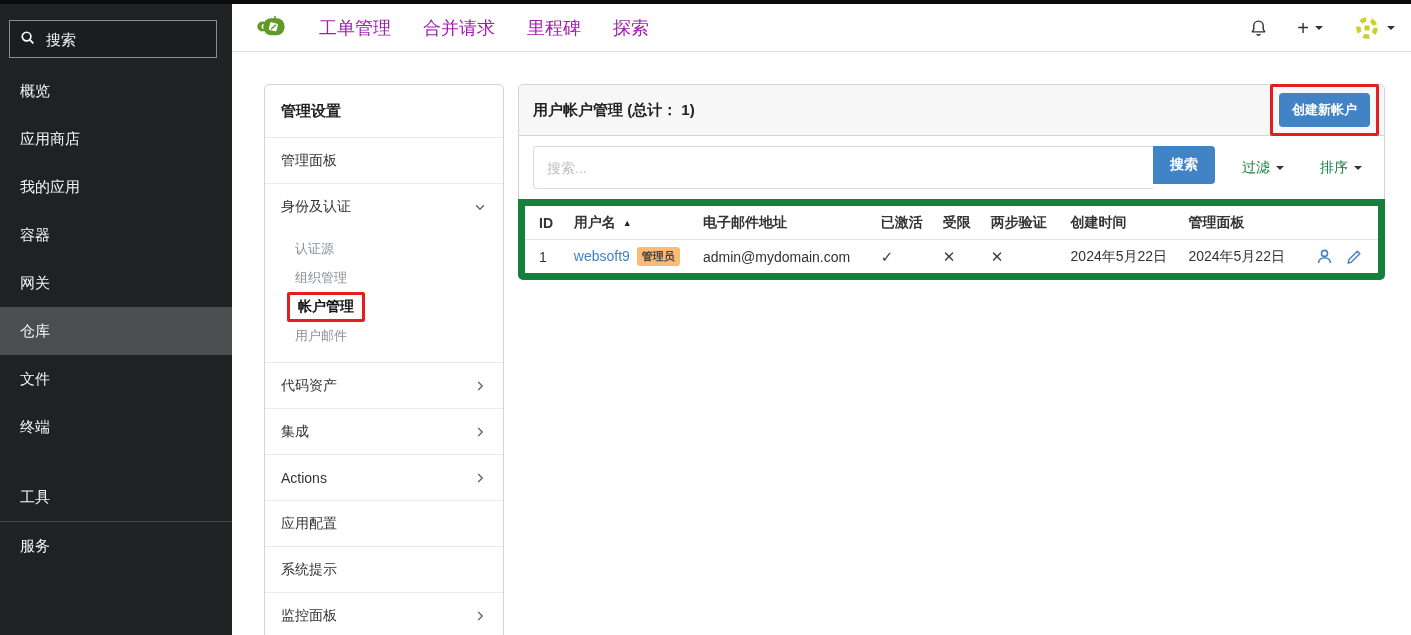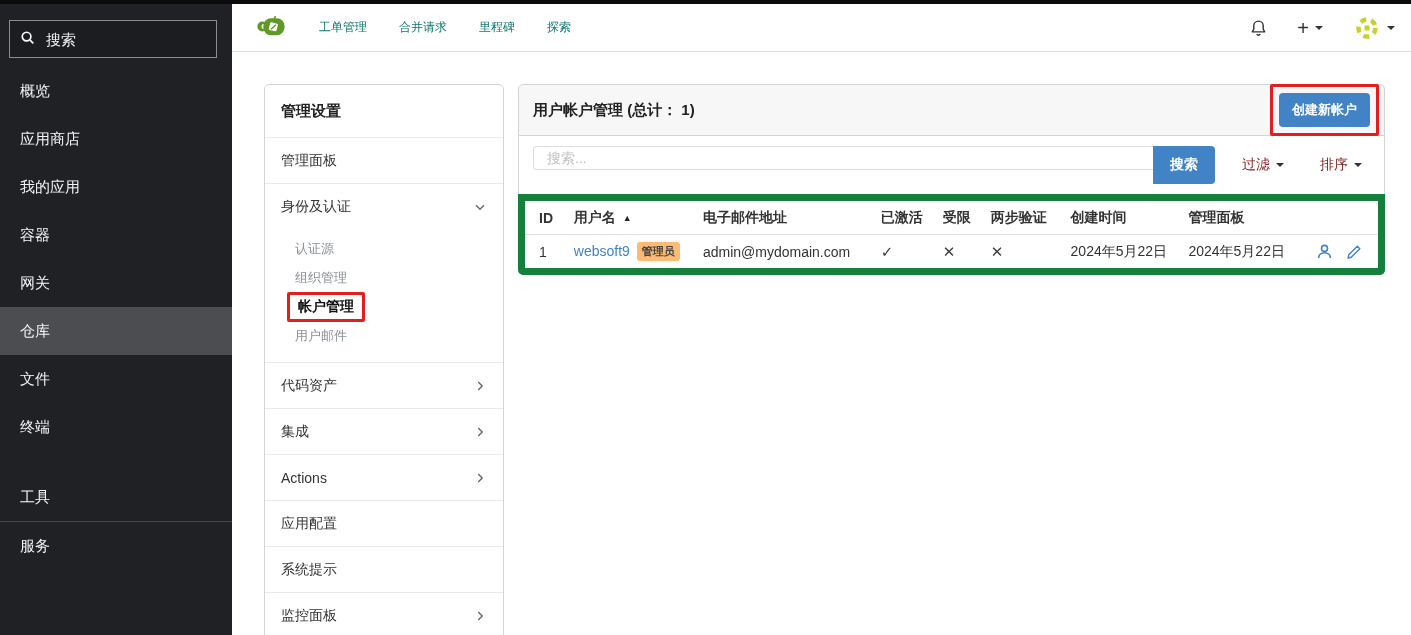--- a/index.html
+++ b/index.html
@@ -32,21 +32,21 @@
   .nav-item.selected { background:#4c4d50; }
   .nav-gap { height:22px; }
   .nav-divider { border-top:1px solid #45474a; margin:0; }
 
   
   .navbar {
     position:absolute; left:232px; top:4px; width:1179px; height:48px;
     background:#fff; border-bottom:1px solid #dddddd;
     display:flex; align-items:center; padding:0 16px 0 24px; gap:32px; z-index:4;
   }
-  .navbar-item { font-size:12px; color:#0f766e; cursor:pointer; white-space:nowrap; }
+  .navbar-item { font-size:18px; color:#a21caf; cursor:pointer; white-space:nowrap; }
   .navbar-right { margin-left:auto; display:flex; align-items:center; gap:30px; }
   .caret {
     display:inline-block; width:0; height:0; margin-left:6px;
     border-top:4px solid #333; border-left:4px solid transparent; border-right:4px solid transparent;
     vertical-align:middle;
   }
   .plus-btn { font-size:20px; color:#333; display:flex; align-items:center; cursor:pointer; line-height:1; }
   .avatar-wrap { display:flex; align-items:center; cursor:pointer; }
 
   
@@ -89,31 +89,31 @@
   .annotation-btn-box {
     position:absolute; left:-9px; right:-9px; top:-9px; bottom:-9px;
     border:3px solid #e31e1e; border-radius:2px; pointer-events:none; z-index:6;
   }
   .panel-search {
     border-left:1px solid #d4d4d5; border-right:1px solid #d4d4d5;
     background:#fff; padding:10px 14px; display:flex; align-items:center;
   }
   .search-group { display:flex; flex:1; }
   .search-group input {
-    flex:1; height:24px; border:1px solid #dcdcdc; border-right:none;
+    flex:1; height:43px; border:1px solid #dcdcdc; border-right:none;
     border-radius:4px 0 0 4px; padding:3px 13px; font-size:14px; outline:none; color:#333;
     font-family:"Liberation Sans","DejaVu Sans",sans-serif;
   }
   .search-group input::placeholder { color:#c0c0c0; opacity:1; }
   .search-btn {
     height:38px; background:#4183c4; color:#fff; border:none; border-radius:0 4px 4px 0;
     padding:0 17px; font-size:14px; font-weight:bold; cursor:pointer;
     font-family:"Liberation Sans","DejaVu Sans",sans-serif;
   }
-  .dropdown { display:flex; align-items:center; font-size:14px; color:#7f1d1d; cursor:pointer; white-space:nowrap; }
+  .dropdown { display:flex; align-items:center; font-size:14px; color:#15803d; cursor:pointer; white-space:nowrap; }
   .dropdown.filter { margin-left:27px; }
   .dropdown.sort { margin-left:36px; margin-right:8px; }
 
   .panel-table {
     border:7px solid #15803d; border-radius:0 0 5px 5px; background:#fff; overflow:hidden;
   }
   table { width:100%; border-collapse:collapse; font-size:14px; color:#333; }
   th {
     text-align:left; font-weight:bold; padding:8px 10px 7px 10px;
     border-bottom:1px solid #e2e2e2; white-space:nowrap;

